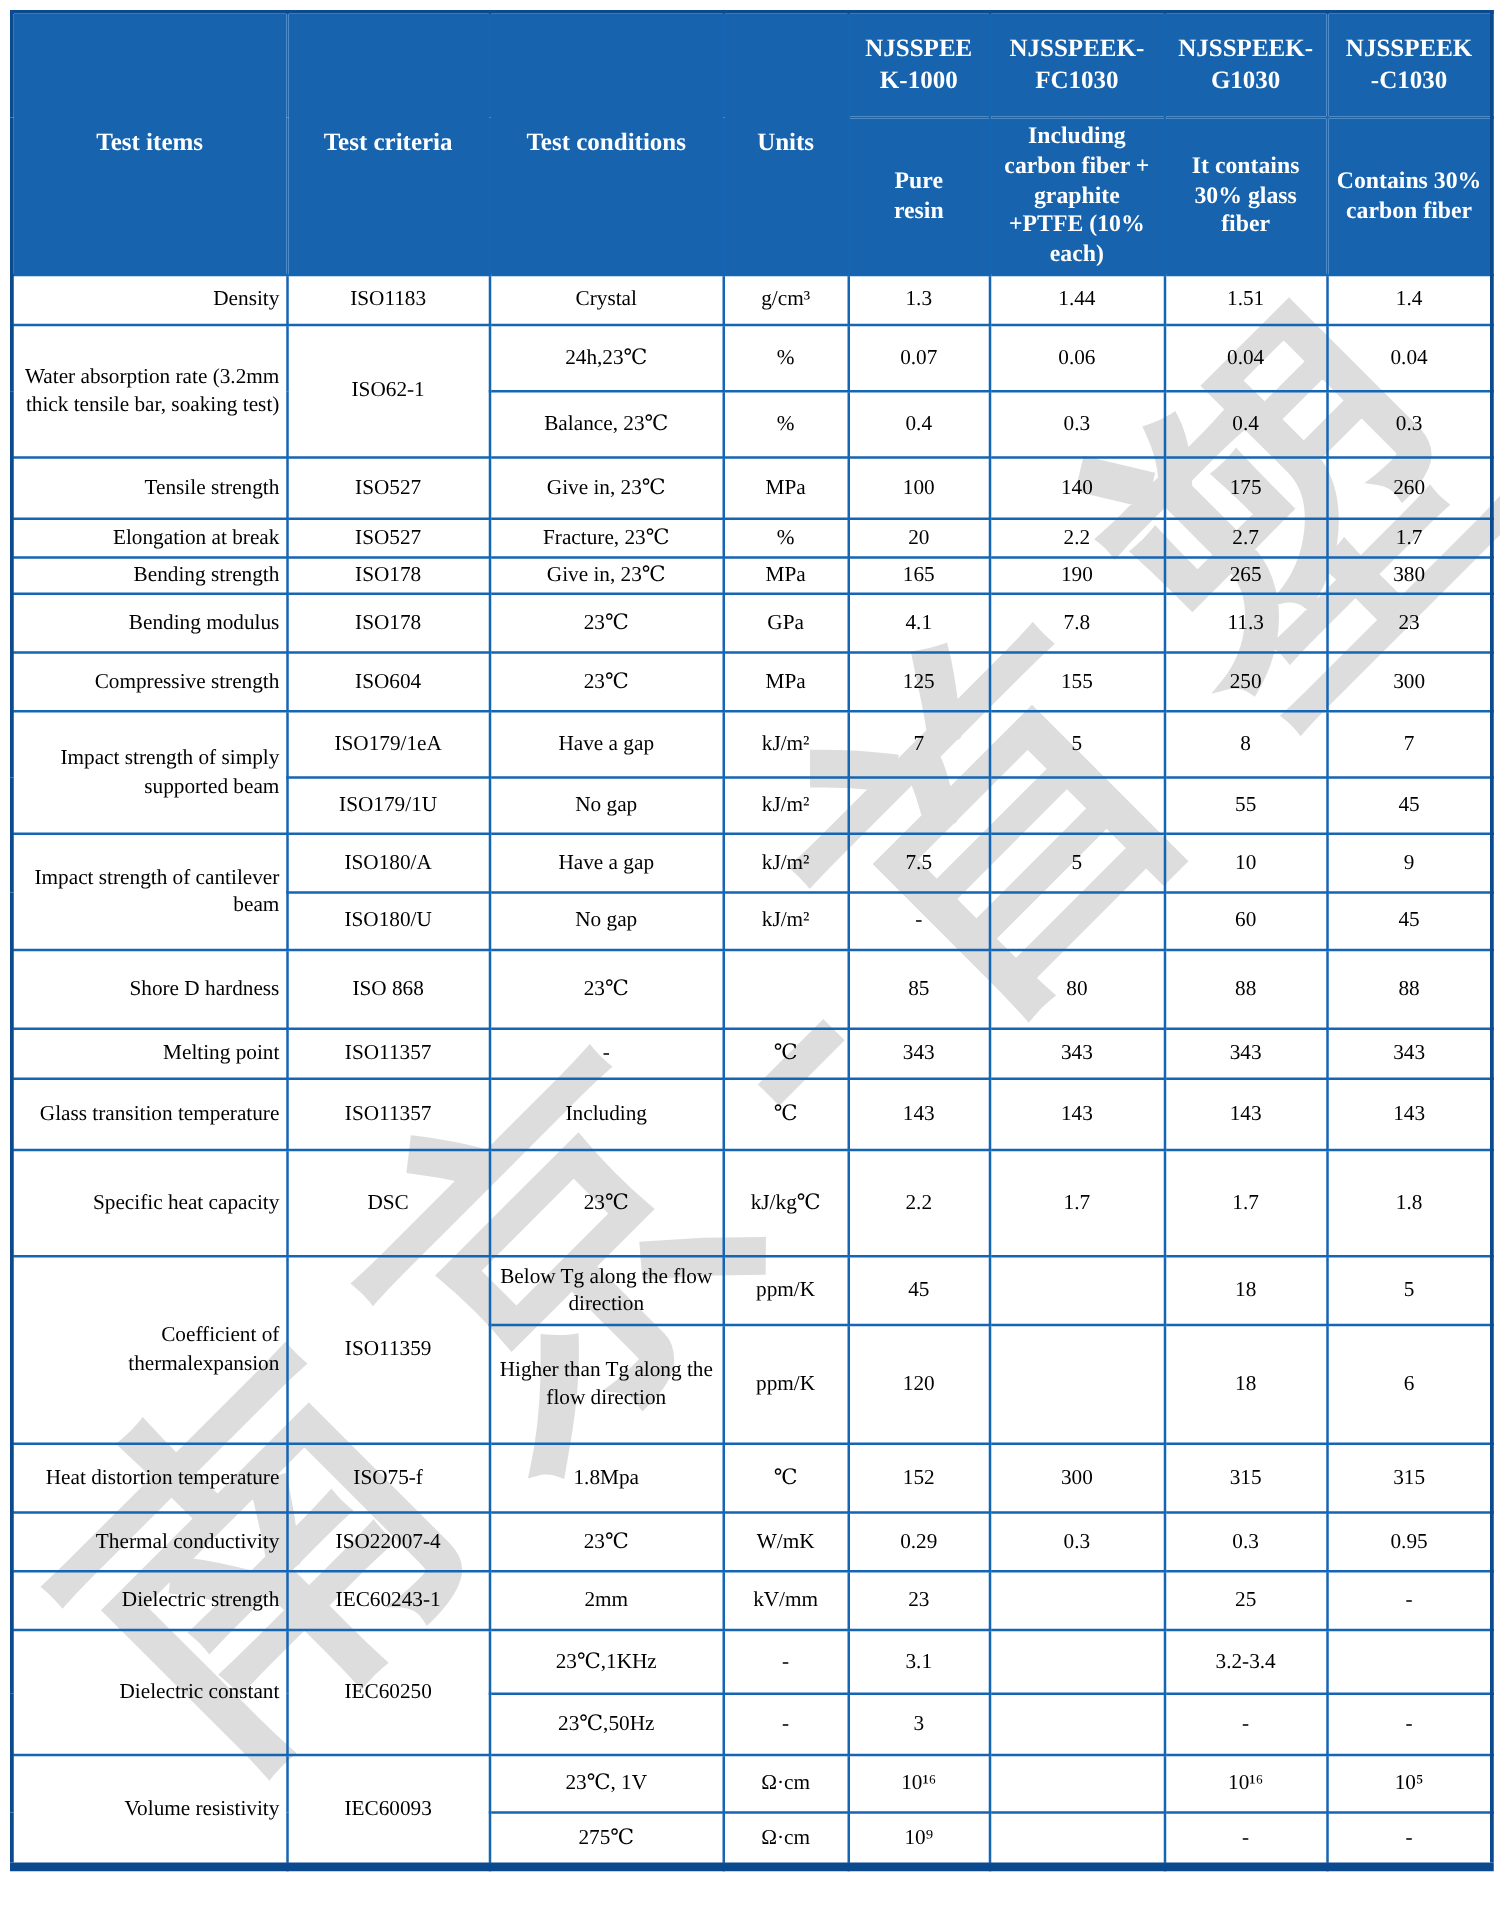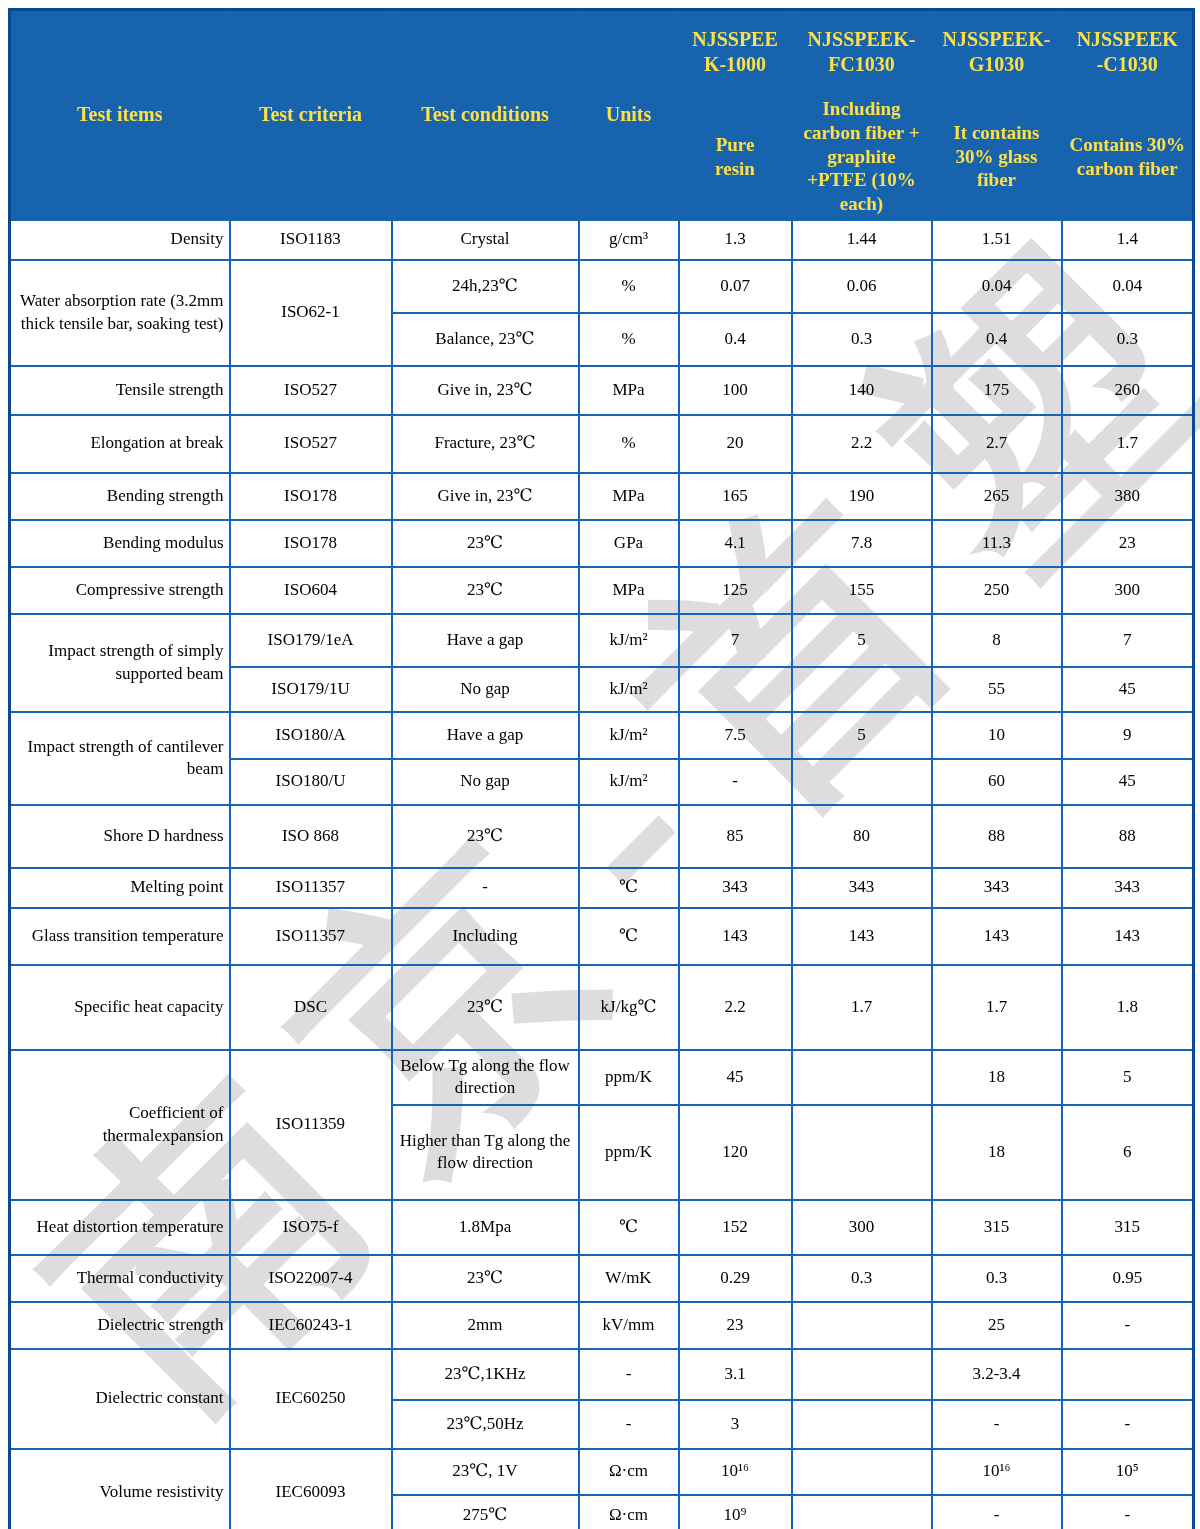--- a/index.html
+++ b/index.html
@@ -21,21 +21,21 @@
     border-collapse:collapse;table-layout:fixed;
     border:3px solid #0c4a90;
     border-bottom:7px solid #0c4a90;
   }
   .spec th,.spec td{
     border:2px solid #1465b4;
     text-align:center;vertical-align:middle;
     padding:2px 5px;overflow:hidden;
   }
   .spec th{
-    background:#1763ad;color:#fde047;
+    background:#1763ad;color:#ffffff;
     font-weight:bold;font-size:20px;line-height:1.25;
     white-space:pre-line;
   }
   .spec th.prod-desc{font-size:19px;}
   .spec td{
     background:transparent;color:#000;
     font-size:17px;line-height:1.3;
   }
   .spec td.item{font-size:17px;text-align:right;}
   .spec td.cond{font-size:17px;}
@@ -112,31 +112,31 @@
     <tr style="height:49px">
       <td class="item">Tensile strength</td>
       <td>ISO527</td>
       <td class="cond">Give in, 23℃</td>
       <td>MPa</td>
       <td class="val">100</td>
       <td class="val">140</td>
       <td class="val">175</td>
       <td class="val">260</td>
     </tr>
-    <tr style="height:58px">
+    <tr style="height:31px">
       <td class="item">Elongation at break</td>
       <td>ISO527</td>
       <td class="cond">Fracture, 23℃</td>
       <td>%</td>
       <td class="val">20</td>
       <td class="val">2.2</td>
       <td class="val">2.7</td>
       <td class="val">1.7</td>
     </tr>
-    <tr style="height:47px">
+    <tr style="height:29px">
       <td class="item">Bending strength</td>
       <td>ISO178</td>
       <td class="cond">Give in, 23℃</td>
       <td>MPa</td>
       <td class="val">165</td>
       <td class="val">190</td>
       <td class="val">265</td>
       <td class="val">380</td>
     </tr>
     <tr style="height:47px">

